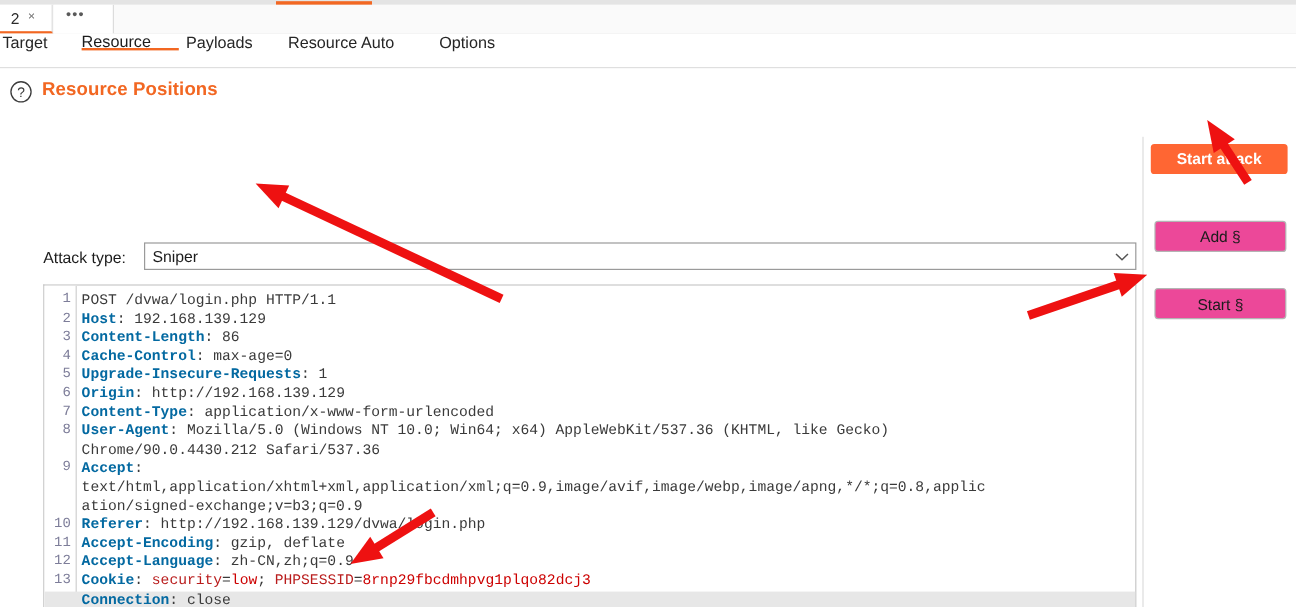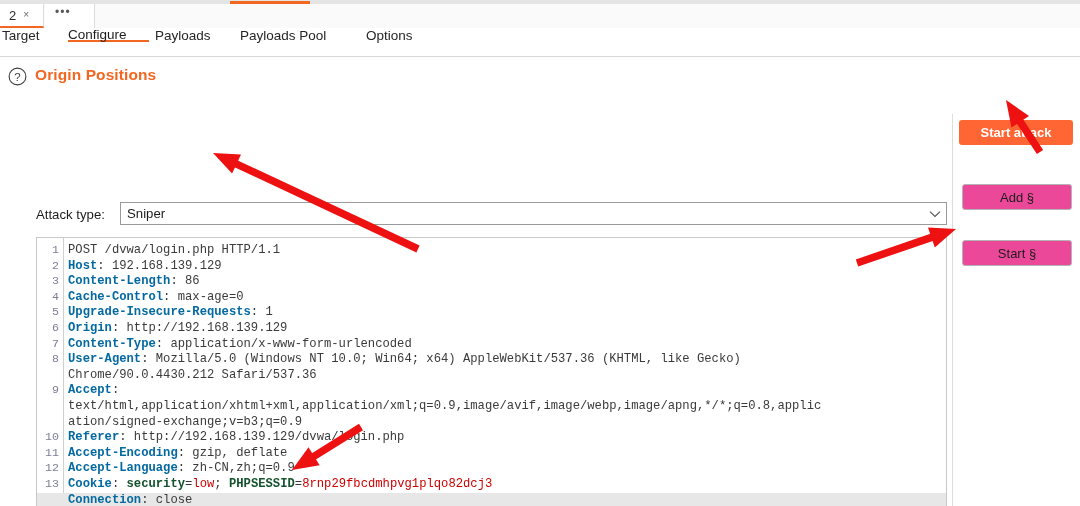--- a/index.html
+++ b/index.html
@@ -127,21 +127,21 @@
   }
   .ln{
     position:absolute;right:4px;
     font-family:"Liberation Mono","DejaVu Sans Mono",monospace;
     font-size:11.6px;color:#7d7d99;
   }
   .crow{position:absolute;left:4px;}
   .crow.hl{background:#e7e7e7;left:-27px;padding-left:31px;width:911px;}
   .hdr{color:#0369a1;font-weight:bold;}
   .val{color:#3a3a3a;}
-  .pkey{color:#14532d;font-weight:bold;}
+  .pkey{color:#b91c1c;font-weight:normal;}
   .pval{color:#cc0000;}
   .eq{color:#3a3a3a;}
 
   
   .sbtn{
     position:absolute;left:962px;width:108px;height:24px;
     background:#ec4899;border:1px solid #b4b4b4;border-radius:3px;
     font-family:"Liberation Sans", sans-serif;
     font-size:13px;color:#1c1c1c;cursor:pointer;
     display:flex;align-items:center;justify-content:center;
@@ -174,43 +174,43 @@
   <div class="doc-tab more">
     <span class="dots">•••</span>
   </div>
 </div>
 
 <div id="main-tabs">
     <div class="mtab" style="left: 2px; width: 62px;">
       <span>Target</span>
     </div>
     <div class="mtab sel" style="left: 68px; width: 81px;">
-      <span>Configure</span>
+      <span>Resource</span>
     </div>
     <div class="mtab" style="left: 155px; width: 78px;">
       <span>Payloads</span>
     </div>
     <div class="mtab" style="left: 240px; width: 120px;">
-      <span>Payloads Pool</span>
+      <span>Resource Auto</span>
     </div>
     <div class="mtab" style="left: 366px; width: 72px;">
       <span>Options</span>
     </div>
   </div>
 
 <div id="content">
 
   <span id="help-icon">
     <svg width="19" height="19" viewBox="0 0 19 19">
       <circle cx="9.5" cy="9.5" r="8.4" fill="none" stroke="#3d3d3d" stroke-width="1.1"></circle>
       <text x="9.5" y="13.6" font-family="Liberation Sans, sans-serif" font-size="11.5" fill="#3d3d3d" text-anchor="middle">?</text>
     </svg>
   </span>
 
-  <div id="panel-title">Origin Positions</div>
+  <div id="panel-title">Resource Positions</div>
 
   <button id="start-attack">Start attack</button>
 
   <div id="attack-type-label">Attack type:</div>
   <div id="attack-type-select">
     <span class="val">Sniper</span>
     <span class="chev">
       <svg width="12" height="8" viewBox="0 0 12 8">
           <path d="M1 1.6 L6 6.4 L11 1.6" fill="none" stroke="#555" stroke-width="1.2"></path>
         </svg>

